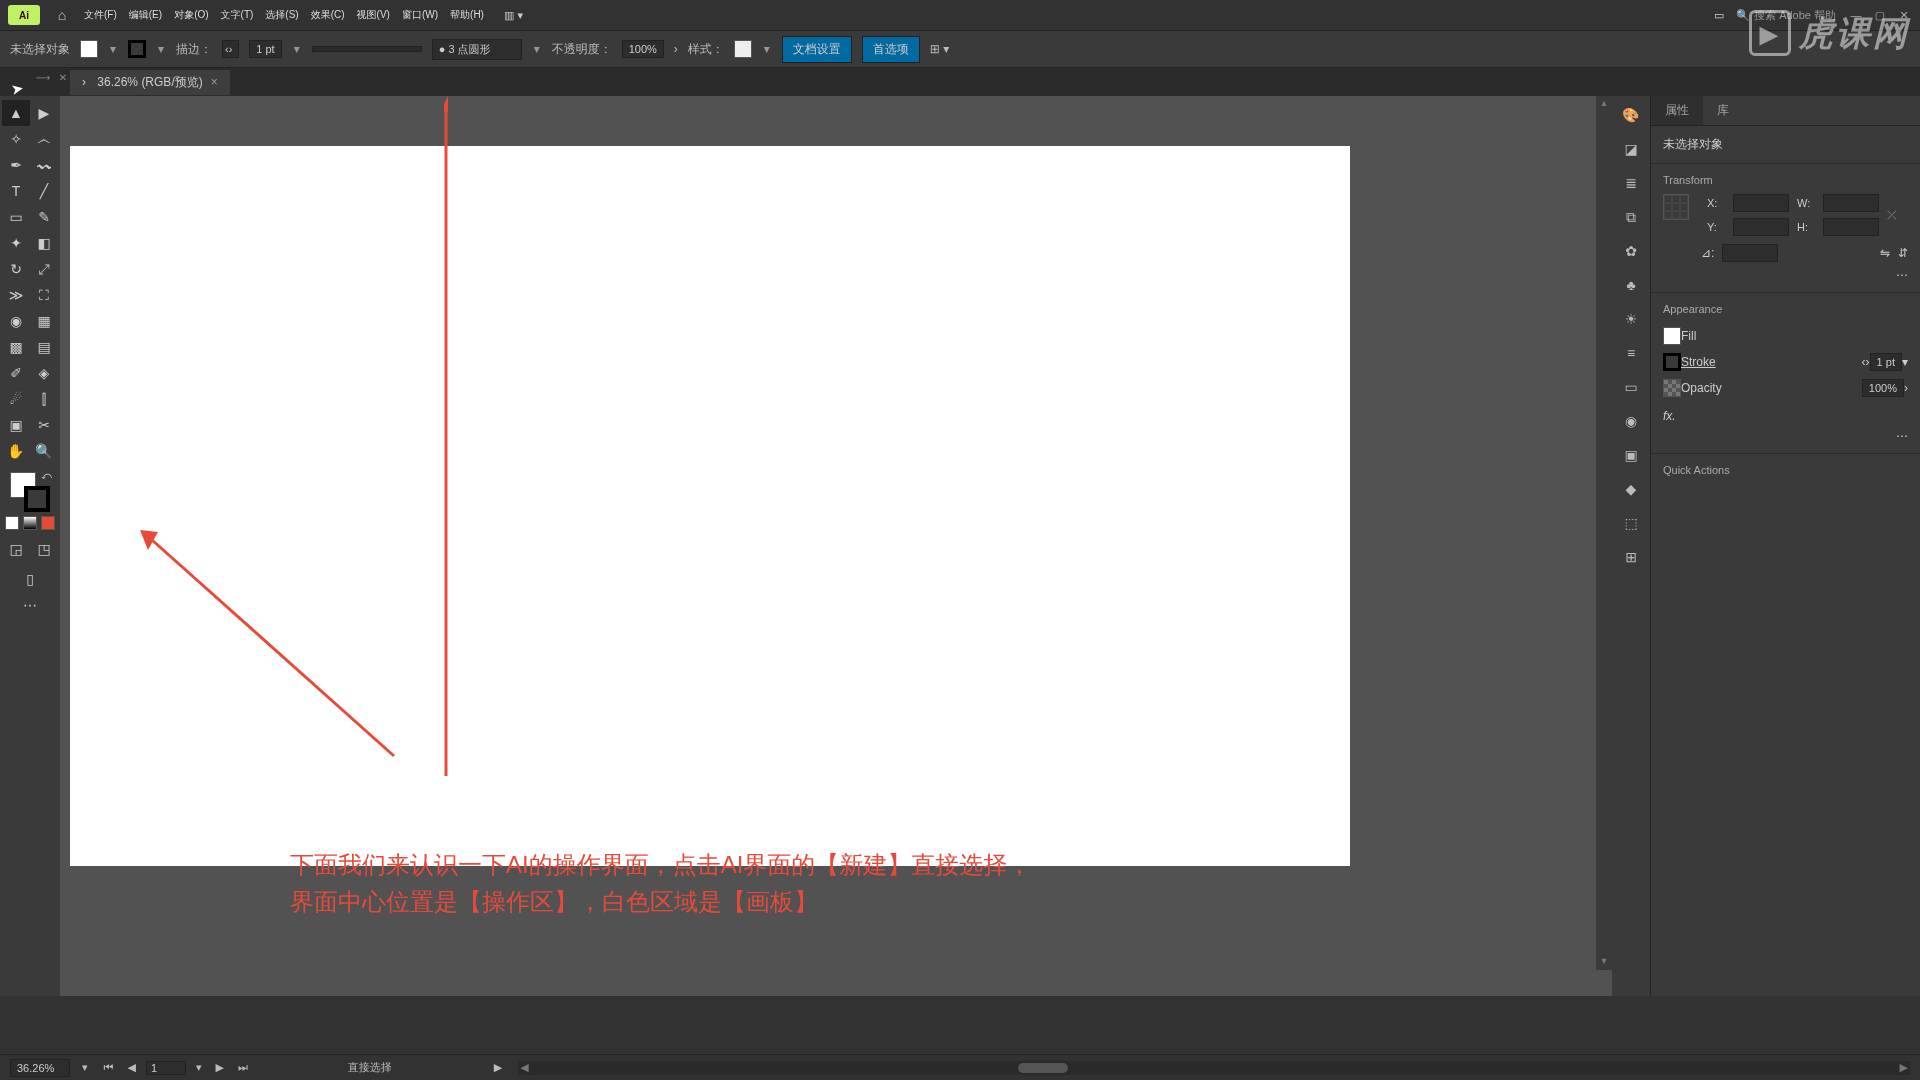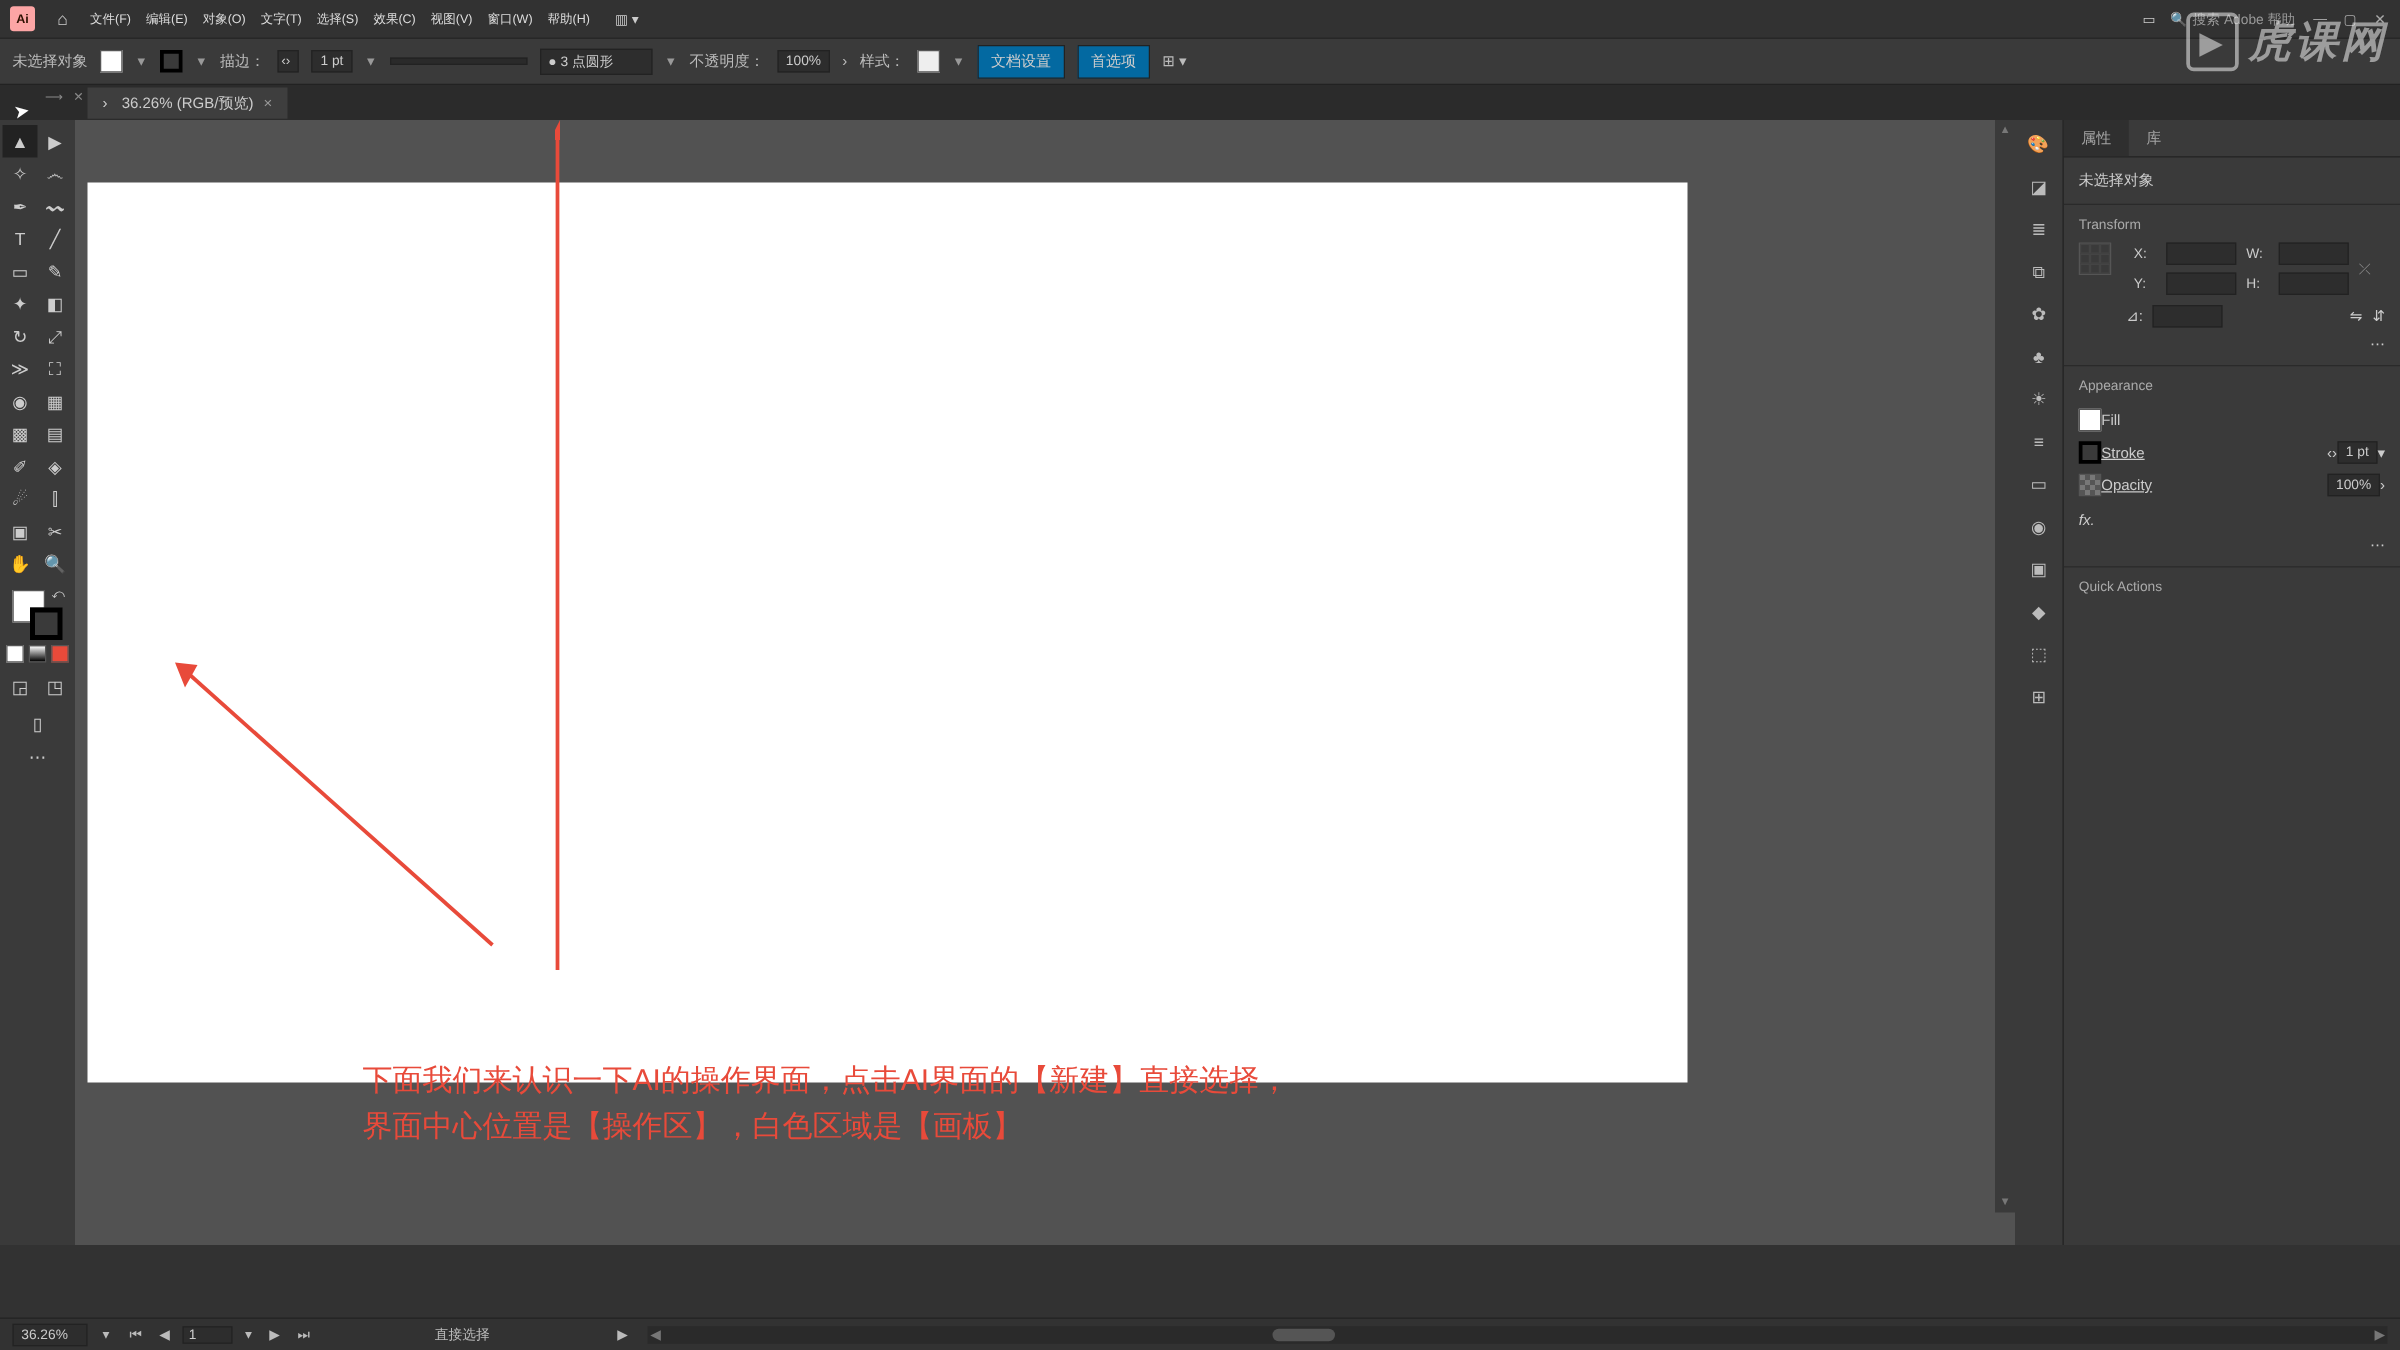--- a/index.html
+++ b/index.html
@@ -1,20 +1,20 @@
 <!DOCTYPE html>
 <html><head>
 <meta charset="utf-8">
 <style>
 * { margin:0; padding:0; box-sizing:border-box; font-family:"Microsoft YaHei",Arial,sans-serif; }
 body { background:#323232; color:#ccc; font-size:11px; width:1920px; height:1080px; overflow:hidden; position:relative; }
 
 
 .menubar { height:30px; background:#323232; display:flex; align-items:center; padding:0 8px; gap:12px; }
-.menubar .logo { width:20px; height:20px; background:#fca5a5; border-radius:3px; display:flex; align-items:center; justify-content:center; color:#2d1000; font-weight:bold; font-size:10px; }
+.menubar .logo { width:32px; height:20px; background:#bef264; border-radius:3px; display:flex; align-items:center; justify-content:center; color:#2d1000; font-weight:bold; font-size:10px; }
 .menubar .home-ic { width:20px; height:20px; display:flex; align-items:center; justify-content:center; font-size:14px; }
 .menubar span.mi { color:#ddd; cursor:default; font-size:10px; }
 .menubar .right { margin-left:auto; display:flex; align-items:center; gap:12px; }
 .search { display:flex; align-items:center; gap:4px; color:#999; font-size:11px; }
 .win-controls { display:flex; gap:8px; }
 .win-btn { width:16px; height:14px; display:flex; align-items:center; justify-content:center; color:#aaa; font-size:11px; }
 
 
 .ctlbar { height:38px; background:#3a3a3a; border-top:1px solid #222; border-bottom:1px solid #222; display:flex; align-items:center; padding:0 10px; gap:10px; font-size:12px; color:#bbb; }
 .swatch { width:18px; height:18px; border:1px solid #555; }
@@ -302,21 +302,21 @@
       </div>
       <div class="appear-row">
         <div class="appear-sw" style="border:3px solid #000"></div>
         <span style="text-decoration:underline">Stroke</span>
         <span style="margin-left:auto">‹›</span>
         <span class="numfield">1 pt</span>
         <span>▾</span>
       </div>
       <div class="appear-row">
         <div class="appear-sw" style="background:repeating-conic-gradient(#777 0 25%,#555 0 50%) 0/8px 8px"></div>
-        <span style="text-decoration:underline">Opacity</span>
+        <span style="">Opacity</span>
         <span style="margin-left:auto" class="numfield">100%</span>
         <span>›</span>
       </div>
       <div style="margin-top:8px">
         <span style="font-style:italic">fx.</span>
       </div>
       <div style="text-align:right;margin-top:6px"><span>⋯</span></div>
     </div>
     <div class="psec" style="border:none">
       <div class="plabel">Quick Actions</div>

